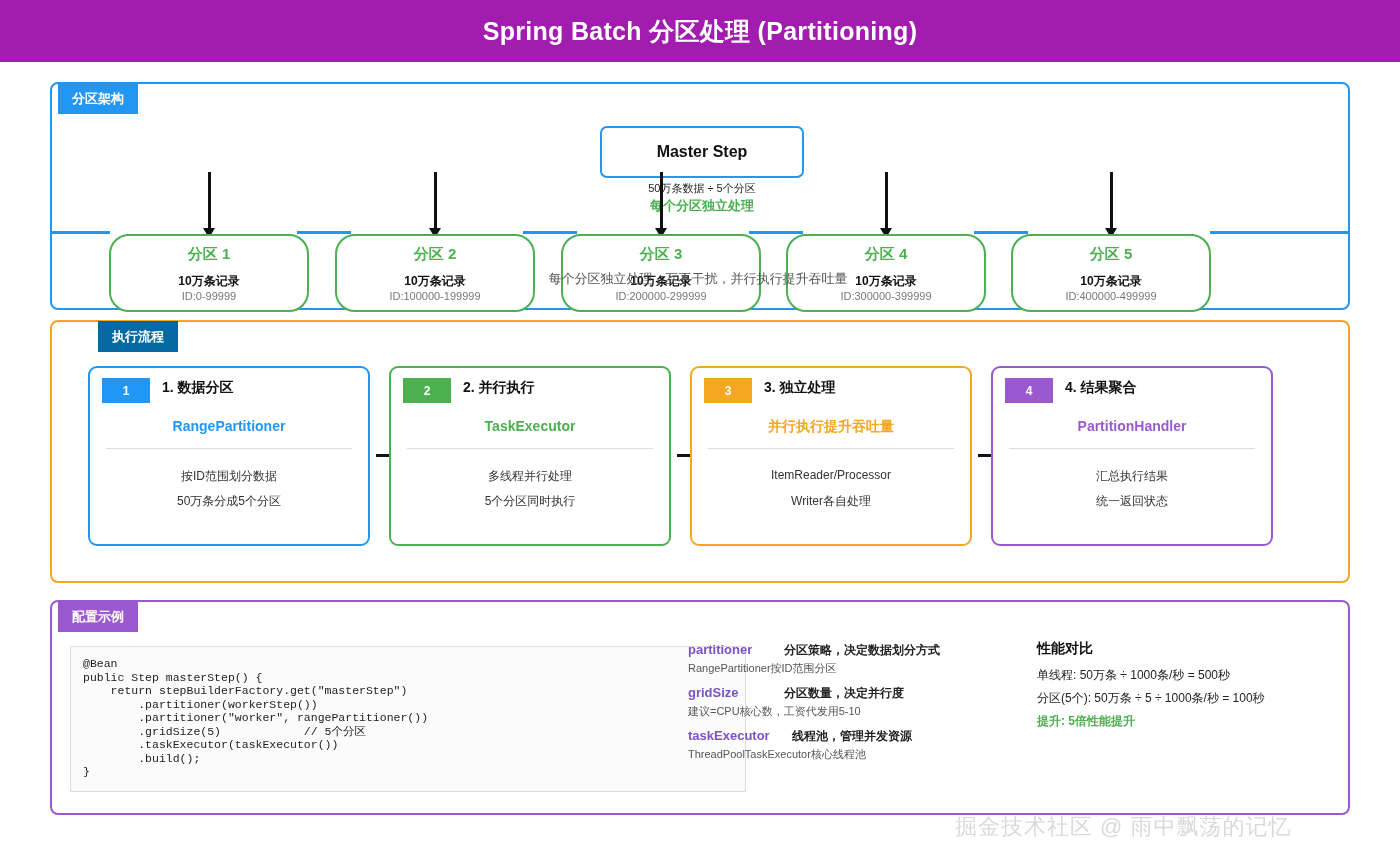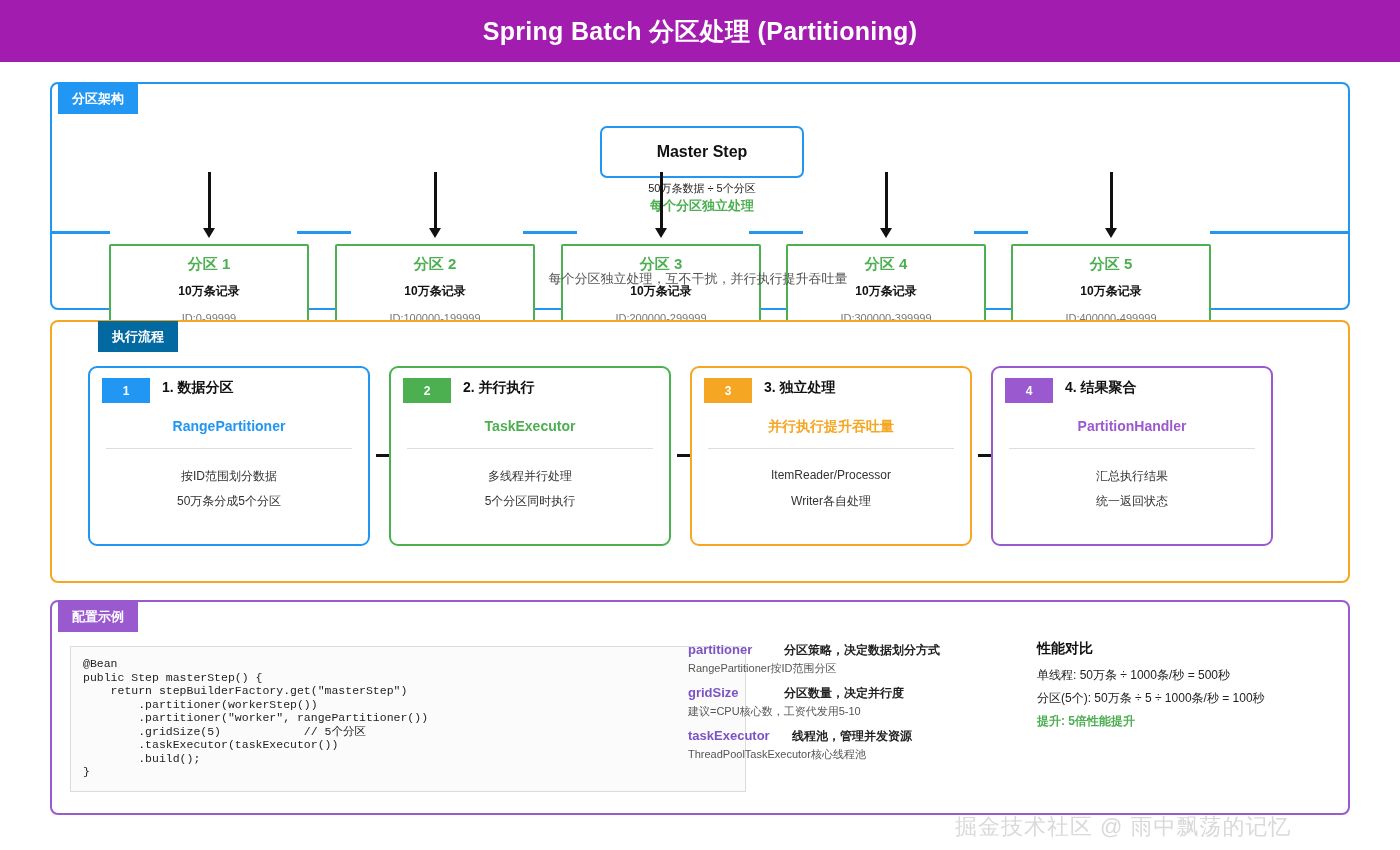--- a/index.html
+++ b/index.html
@@ -52,27 +52,27 @@
   .vline {
     position: absolute; width: 3px; background: #111; top: 88px; height: 58px;
   }
   .vline::after {
     content: ""; position: absolute; left: -5px; bottom: -8px;
     border-left: 6.5px solid transparent; border-right: 6.5px solid transparent;
     border-top: 10px solid #111;
   }
 
   .part {
-    position: absolute; top: 160px; width: 200px; height: 78px;
-    border: 2px solid #4caf50; border-radius: 2px; background: #fff;
+    position: absolute; top: 150px; width: 200px; height: 78px;
+    border: 2px solid #4caf50; border-radius: 20px; background: #fff;
     text-align: center;
   }
   .part .pt { font-size: 15px; font-weight: bold; color: #4caf50; margin-top: 9px; }
   .part .pr { font-size: 12px; font-weight: bold; color: #111; margin-top: 9px; }
-  .part .pid { font-size: 11px; color: #777; margin-top: 12px; }
+  .part .pid { font-size: 11px; color: #777; margin-top: 0; }
 
   .bconn { position: absolute; top: 147px; height: 3px; background: #2196f3; }
 
   .overlay-note {
     position: absolute; left: 448px; top: 270px; width: 500px;
     text-align: center; font-size: 13px; color: #555;
   }
 
   
   #flow { left: 50px; top: 320px; width: 1300px; height: 263px; border: 2px solid #f5a623; }

